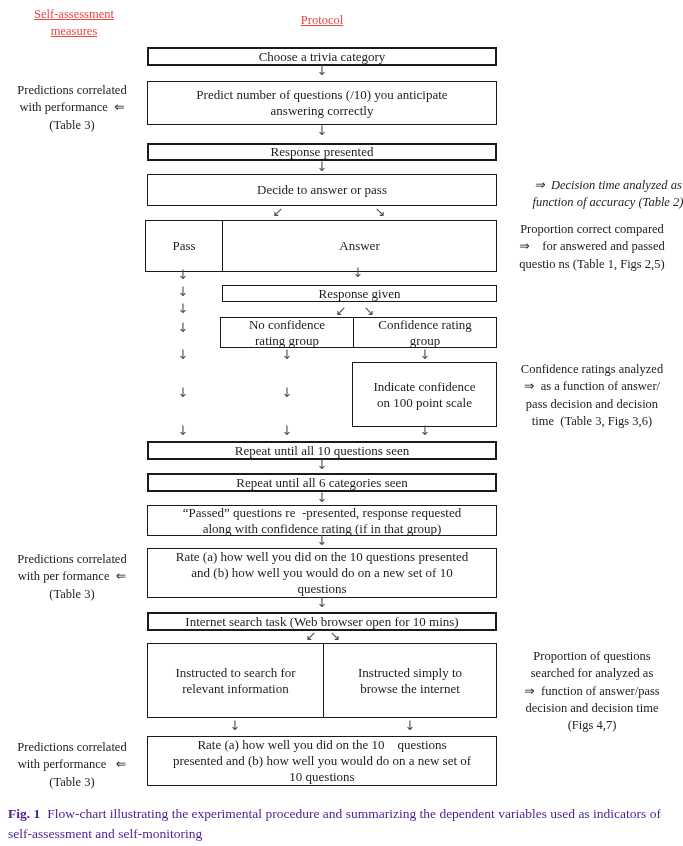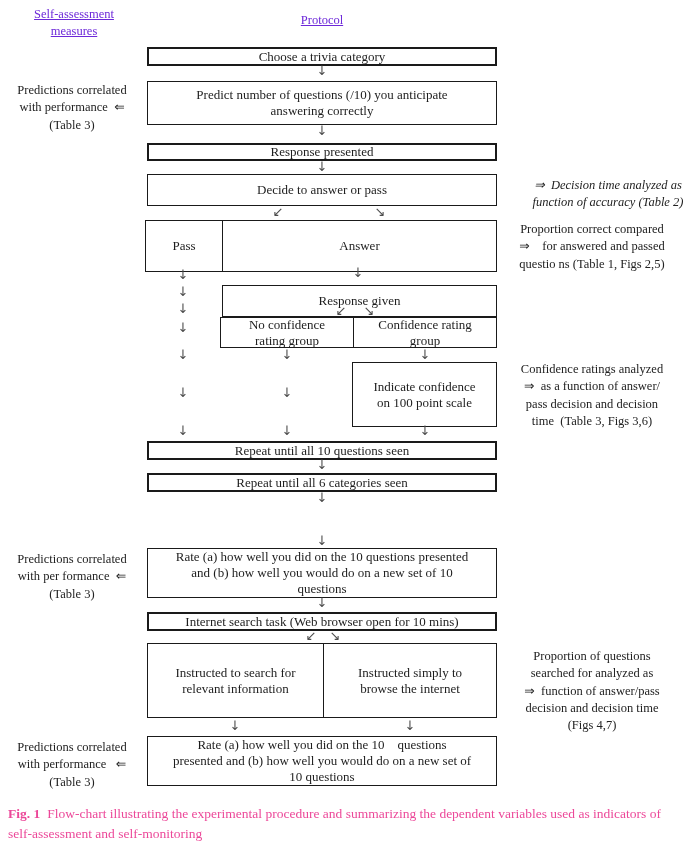--- a/index.html
+++ b/index.html
@@ -2,21 +2,21 @@
 <html><head>
 <meta charset="utf-8">
 <style>
   html,body{margin:0;padding:0;background:#ffffff;}
   .page{
     position:relative;width:683px;height:846px;background:#ffffff;
     font-family:"Liberation Serif", serif;color:#1d1d1d;overflow:hidden;
   }
   .hdr{
     position:absolute;text-align:center;font-size:12.5px;line-height:1.35;
-    text-decoration:underline;white-space:pre-line;color:#6d28d9;
+    text-decoration:underline;white-space:pre-line;color:#ef4444;
   }
   .box{
     position:absolute;box-sizing:border-box;border:1.5px solid #1a1a1a;background:#fff;
     display:flex;align-items:center;justify-content:center;text-align:center;
     font-size:13px;line-height:1.22;white-space:pre-wrap;padding:1px 20px;
   }
   .box.thick{border-width:2px;}
   .split{padding:0;align-items:stretch;}
   .cell{
     display:flex;align-items:center;justify-content:center;text-align:center;
@@ -26,21 +26,21 @@
   .grow{flex:1;}
   .ar{
     position:absolute;color:#4d4d4d;font-size:13px;line-height:1;
     transform:translateX(-50%);font-family:"DejaVu Sans", sans-serif;
   }
   .annot{
     position:absolute;font-size:12.5px;line-height:1.38;text-align:center;
     white-space:pre-wrap;color:#222;
   }
   .caption{
-    position:absolute;font-size:13.5px;line-height:1.45;color:#ec4899;text-align:left;
+    position:absolute;font-size:13.5px;line-height:1.45;color:#4c1d95;text-align:left;
   }
   .caption b{margin-right:7px;}
 </style>
 </head>
 <body>
 
 <div class="page">
 
   <div class="hdr" style="left:10px;top:6px;width:128px;">Self-assessment
 measures</div>
@@ -50,34 +50,36 @@
   <div class="box" style="left:147px;top:81px;width:350px;height:44px;">Predict number of questions (/10) you anticipate
 answering correctly</div>
   <div class="box thick" style="left:147px;top:143px;width:350px;height:18px;">Response presented</div>
   <div class="box" style="left:147px;top:174px;width:350px;height:32px;">Decide to answer or pass</div>
 
   <div class="box split" style="left:145px;top:220px;width:352px;height:52px;">
     <div class="cell" style="width:76px;">Pass</div>
     <div class="cell divided grow">Answer</div>
   </div>
 
-  <div class="box" style="left:222px;top:285px;width:275px;height:32px;">Response given</div>
+  <div class="box" style="left:222px;top:285px;width:275px;height:17px;">Response given</div>
 
   <div class="box split" style="left:220px;top:317px;width:277px;height:31px;">
     <div class="cell" style="width:132px;">No confidence
 rating group</div>
     <div class="cell divided grow">Confidence rating
 group</div>
   </div>
 
   <div class="box" style="left:352px;top:362px;width:145px;height:65px;">Indicate confidence
 on 100 point scale</div>
 
   <div class="box thick" style="left:147px;top:441px;width:350px;height:19px;">Repeat until all 10 questions seen</div>
   <div class="box thick" style="left:147px;top:473px;width:350px;height:19px;">Repeat until all 6 categories seen</div>
+  <div class="box" style="left:147px;top:505px;width:350px;height:31px;">“Passed” questions re  -presented, response requested
+along with confidence rating (if in that group)</div>
   <div class="box" style="left:147px;top:548px;width:350px;height:50px;">Rate (a) how well you did on the 10 questions presented
 and (b) how well you would do on a new set of 10
 questions</div>
   <div class="box thick" style="left:147px;top:612px;width:350px;height:19px;">Internet search task (Web browser open for 10 mins)</div>
 
   <div class="box split" style="left:147px;top:643px;width:350px;height:75px;">
     <div class="cell" style="width:175px;">Instructed to search for
 relevant information</div>
     <div class="cell divided grow">Instructed simply to
 browse the internet</div>

